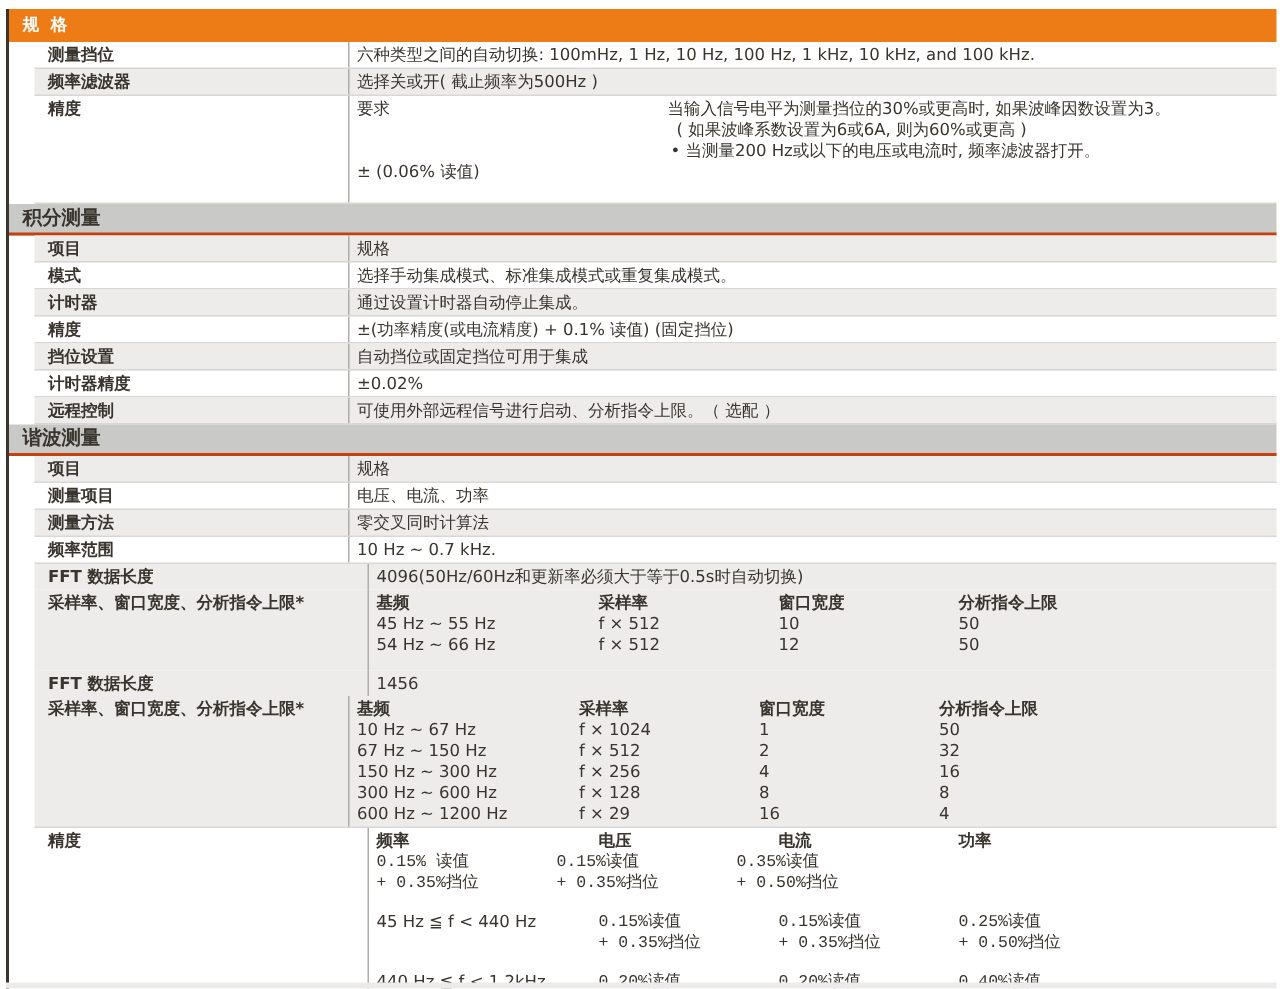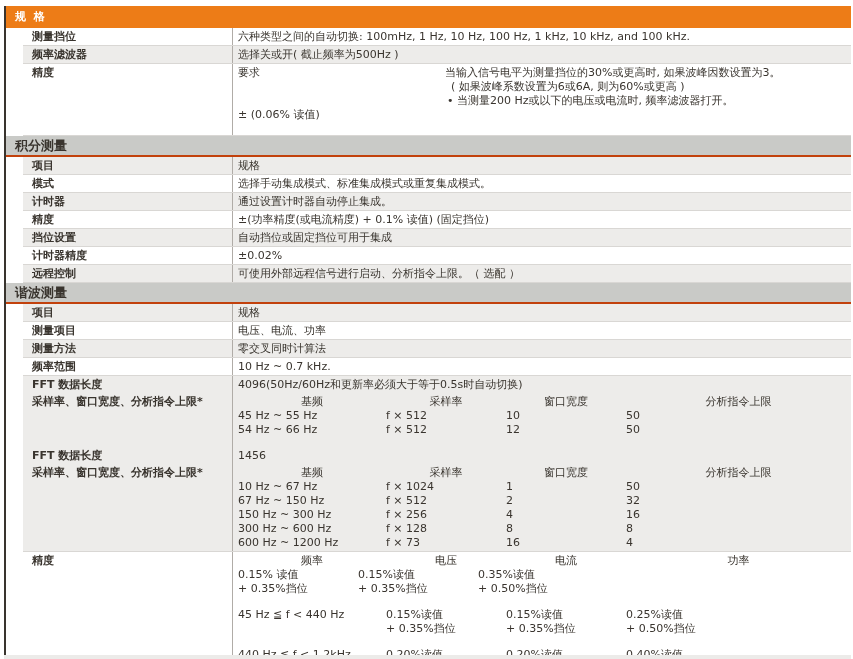--- a/index.html
+++ b/index.html
@@ -24,33 +24,33 @@
   .titlebar{
     height:22px;background:var(--accent);color:#fff;font-weight:bold;
     font-size:11px;line-height:22px;padding-left:9px;letter-spacing:2px;
   }
   .band{
     background:var(--band);border-bottom:2px solid #c2410c;
     font-weight:bold;font-size:13px;line-height:16px;padding:2px 0 1px 9px;
   }
   .row{display:flex;border-bottom:1px solid var(--rowline);margin-left:17px;}
   .row.gray{background:var(--stripe);}
-  .row.nb{border-bottom:none;}
+  .row.nb{border-bottom:none;gap:13px;}
   .lbl{flex:none;width:200px;padding:2px 0 1px 9px;font-weight:bold;}
   .val{flex:1;border-left:1px solid var(--divider);padding:2px 0 1px 5px;}
   .val.pb{padding-bottom:10px;}
   .flexline{display:flex;}
   .req{flex:none;width:207px;}
   .cols{display:flex;}
   .c0{flex:none;width:148px;}
   .c1{flex:none;width:120px;}
   .c2{flex:none;width:120px;}
   .c3{flex:1;}
-  .sth{font-weight:normal;text-align:center;}
-  .acc-cell div{white-space:nowrap;}
+  .sth{font-weight:bold;}
+  .acc-cell div{white-space:nowrap;font-family:Liberation Mono, monospace;}
   .tall{min-height:40px;}
 </style>
 </head>
 <body>
 
 <div class="sheet">
 
   <div class="titlebar">规 格</div>
 
   <div class="row">
@@ -190,21 +190,21 @@
         <div class="c3">16</div>
       </div>
       <div class="cols">
         <div class="c0">300 Hz ~ 600 Hz</div>
         <div class="c1">f × 128</div>
         <div class="c2">8</div>
         <div class="c3">8</div>
       </div>
       <div class="cols">
         <div class="c0">600 Hz ~ 1200 Hz</div>
-        <div class="c1">f × 73</div>
+        <div class="c1">f × 29</div>
         <div class="c2">16</div>
         <div class="c3">4</div>
       </div>
     </div>
   </div>
 
   <div class="row nb">
     <div class="lbl">精度</div>
     <div class="val">
       <div class="cols sth">

